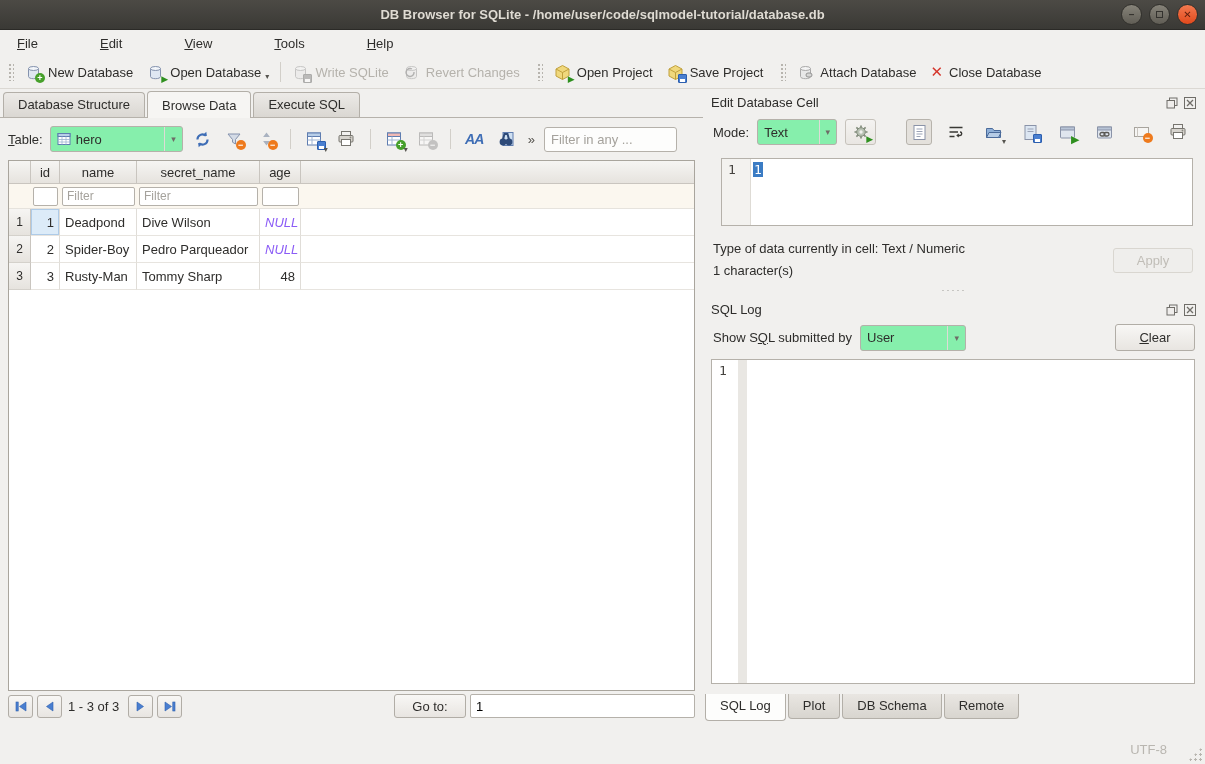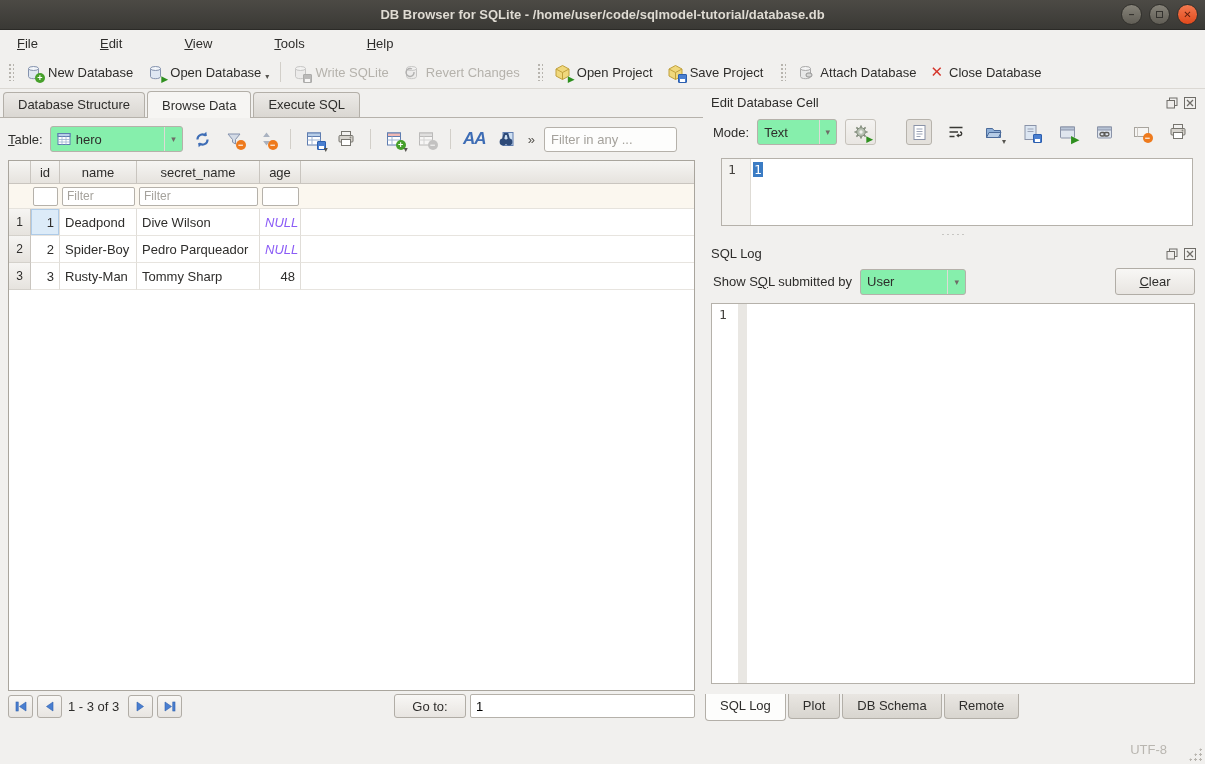--- a/index.html
+++ b/index.html
@@ -52,21 +52,21 @@
   
   .controls { display: flex; align-items: center; padding: 8px 8px 6px; gap: 7px; flex: none; }
   .combo { display: flex; align-items: center; background: #86efac; border: 1px solid #b5b1aa; border-radius: 3px; height: 26px; padding: 0 0 0 6px; gap: 5px; }
   .combo .caret-down { color: #6e6c67; font-size: 9px; border-left: 1px solid #dedbd6; padding: 0 6px; height: 100%; display: flex; align-items: center; margin-left: auto; }
   .table-combo { width: 133px; }
   .mini-btn { width: 25px; height: 25px; display: flex; align-items: center; justify-content: center; position: relative; border-radius: 3px; }
   .mini-btn.disabled { filter: grayscale(1); opacity: .45; }
   .chev { color: #55534e; font-size: 13px; margin: 0 2px; }
   .filter-any { width: 133px; height: 25px; border: 1px solid #b5b1aa; border-radius: 3px; padding: 0 6px; font-size: 13px; color: #2e2d2b; background: #fdfdfc; }
   input::placeholder { color: #a5a29c; }
-  .fontAA { color: #3e6db5; font-weight: bold; font-style: italic; font-size: 17px; letter-spacing: -1px; }
+  .fontAA { color: #3e6db5; font-weight: bold; font-style: italic; font-size: 14px; letter-spacing: -1px; }
 
   
   .grid { margin: 2px 8px 0; flex: 1; border: 1px solid #a9a59d; background: #fff; display: flex; flex-direction: column; overflow: hidden; }
   .grow { display: flex; flex: none; }
   .c-rowhead { width: 22px; flex: none; }
   .c-id { width: 29px; flex: none; }
   .c-name { width: 77px; flex: none; }
   .c-secret { width: 123px; flex: none; }
   .c-age { width: 41px; flex: none; }
   .c-fill { flex: 1; }
@@ -535,20 +535,29 @@
               </svg>
           </div>
         </div>
       </div>
 
       <div class="cell-editor">
         <div class="gutter">1</div>
         <div class="editor-body"><span class="sel">1</span></div>
       </div>
 
+      <div class="cell-info">
+        <div class="info-lines">
+          <div>Type of data currently in cell: Text / Numeric</div>
+          <div>1 character(s)</div>
+        </div>
+        <div class="apply-btn">
+            <span>Apply</span>
+          </div>
+      </div>
 
       <div class="splitter">·····</div>
 
       <div class="sqllog">
         <div class="dock-title">
           <span class="t">SQL Log</span>
           <span class="dock-icons">
             <span class="dock-ic">
               <svg width="12" height="12" viewBox="0 0 12 12">
                   <rect x="3.5" y="1" width="7.5" height="7.5" fill="none" stroke="#6f6d68"></rect>

